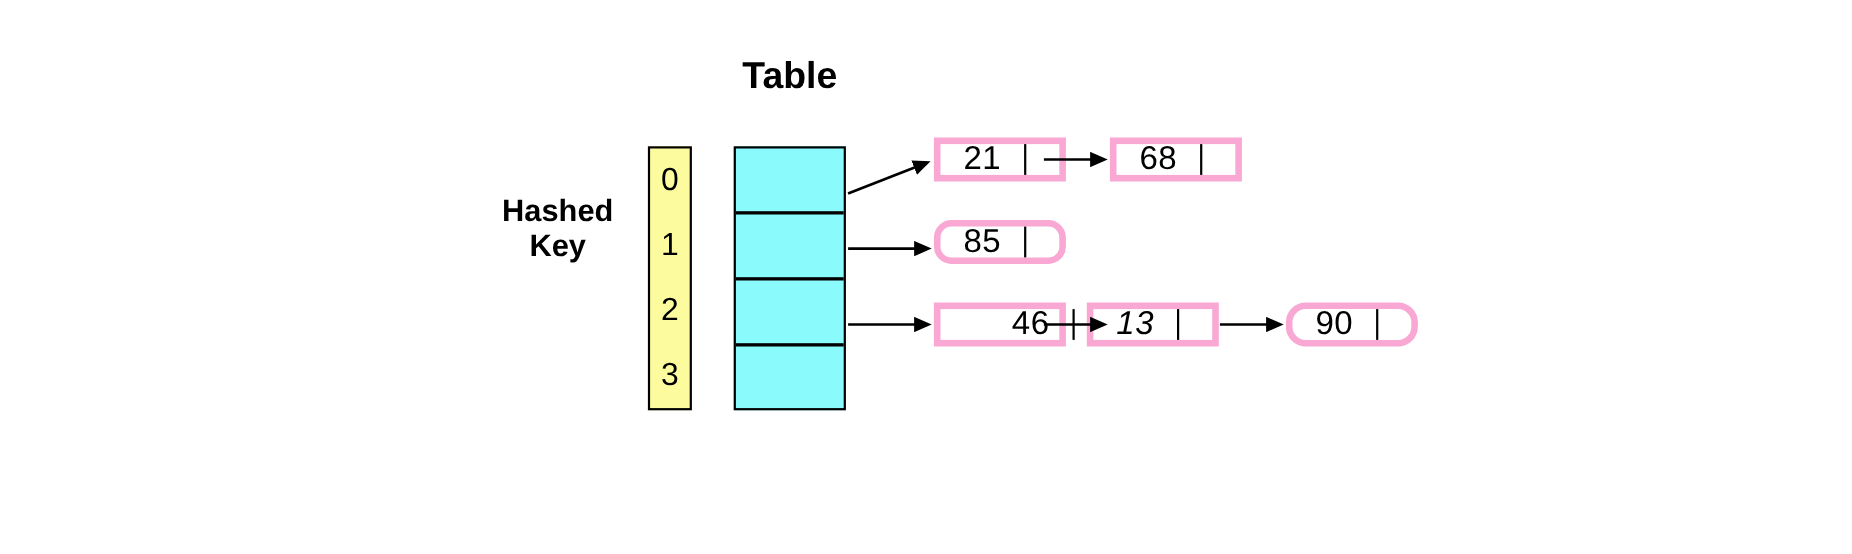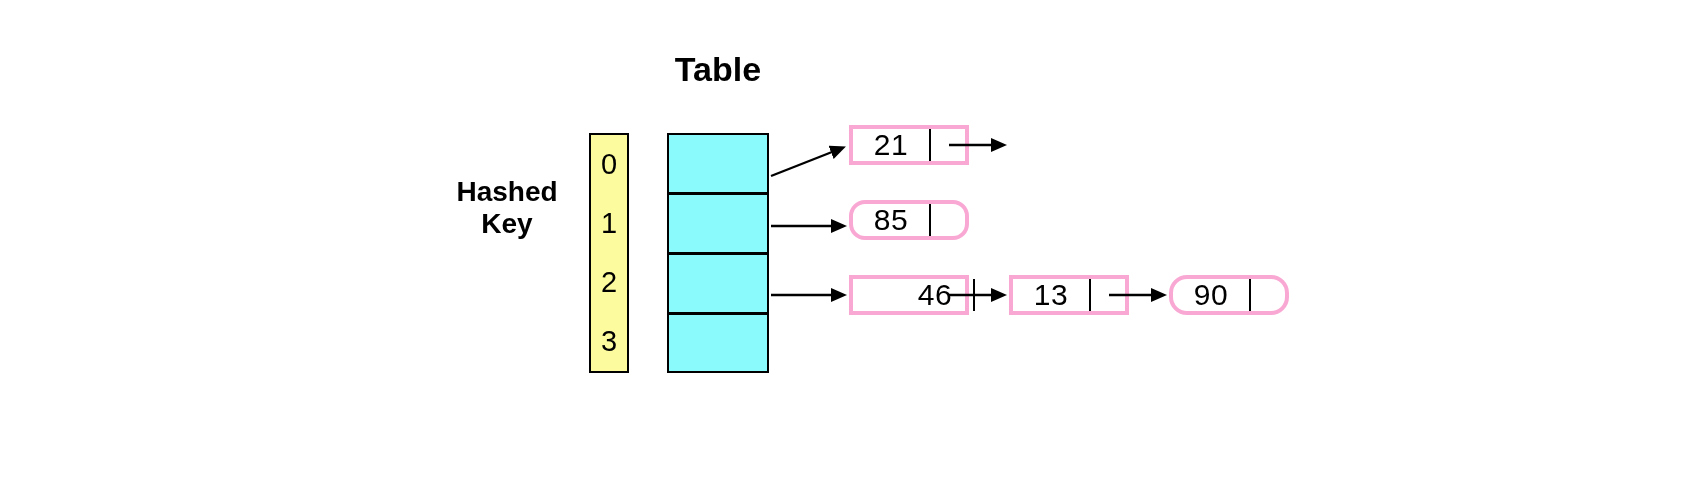--- a/index.html
+++ b/index.html
@@ -79,21 +79,21 @@
   }
   .bucket-divider.d1 { top: 57px; }
   .bucket-divider.d2 { top: 117px; }
   .bucket-divider.d3 { top: 177px; }
 
   .node {
     position: absolute;
     width: 120px;
     height: 40px;
     box-sizing: border-box;
-    border: 4px solid #f9a8d4;
+    border: 6px solid #f9a8d4;
     background: #ffffff;
     display: flex;
     justify-content: space-between;
   }
   .node-data {
     flex: 0 0 76px;
     border-right: 2px solid #000000;
     display: flex;
     align-items: center;
     justify-content: center;
@@ -155,31 +155,35 @@
   <div class="bucket-col">
     <div class="bucket-divider d1"></div>
     <div class="bucket-divider d2"></div>
     <div class="bucket-divider d3"></div>
   </div>
 
   <div class="node" style="left:815px; top:125px;">
     <div class="node-data">21</div>
     <div class="node-next"></div>
   </div>
+  <div class="node" style="left:975px; top:125px;">
+    <div class="node-data">68</div>
+    <div class="node-next"></div>
+  </div>
 
   <div class="node" style="left:815px; top:200px;border-radius:16px;">
     <div class="node-data">85</div>
     <div class="node-next"></div>
   </div>
 
   <div class="node" style="left:815px; top:275px;padding-left:44px;">
     <div class="node-data">46</div>
     <div class="node-next"></div>
   </div>
-  <div class="node" style="left:975px; top:275px;">
+  <div class="node" style="left:954px; top:275px;font-style:italic;">
     <div class="node-data">13</div>
     <div class="node-next"></div>
   </div>
   <div class="node" style="left:1135px; top:275px;border-radius:18px;">
     <div class="node-data">90</div>
     <div class="node-next"></div>
   </div>
 
   <svg class="arrow-layer" width="1684" height="504" viewBox="0 0 1684 504" xmlns="http://www.w3.org/2000/svg">
     <defs>

